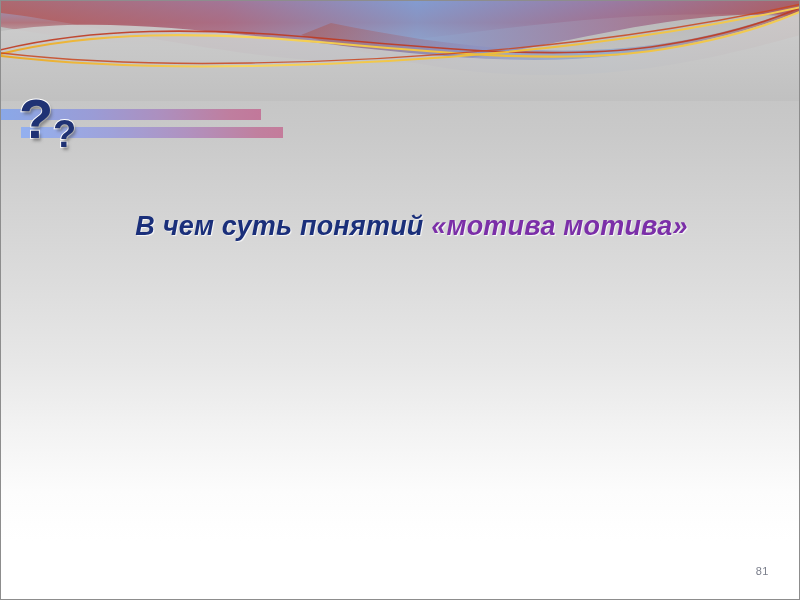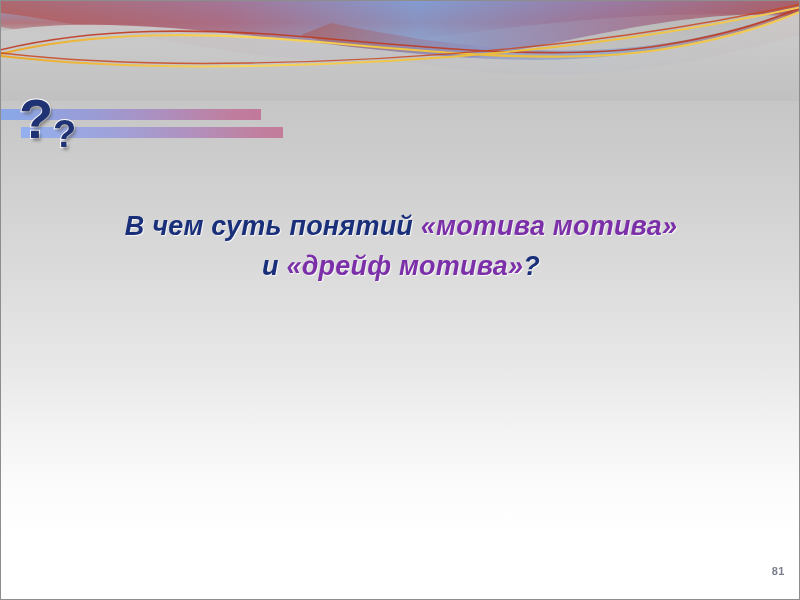--- a/index.html
+++ b/index.html
@@ -101,30 +101,30 @@
     text-align: center;
     font-weight: bold;
     font-style: italic;
     font-size: 27px;
     line-height: 40px;
     letter-spacing: 0.2px;
     color: #1a2f7a;
     text-shadow: 1px 1px 1px rgba(255,255,255,0.85);
   }
   .line { display: block; white-space: nowrap; }
-  .tx-blue   { color: #1a2f7a; }
+  .tx-blue   { color: #1a2f7a; margin-left: 21px; }
   .tx-purple { color: #7b2fa8; }
 
   
   #page-number {
     position: absolute;
-    right: 14px;
+    right: 30px;
     bottom: 22px;
     font-size: 11px;
-    font-weight: bold;
+    font-weight: normal;
     color: #7b7f8c;
     letter-spacing: 0.5px;
   }
 </style>
 </head>
 <body>
 
 <div id="slide">
 
   <div id="wave-header">
@@ -182,20 +182,17 @@
 
   <div id="qmark-cluster">
     <span class="qmark qmark-big">?</span>
     <span class="qmark qmark-small">?</span>
   </div>
 
   <div id="title-block">
     <span class="line">
       <span class="tx-blue">В чем суть понятий </span><span class="tx-purple">«мотива мотива»</span>
     </span>
-    <span class="line">
-      <span class="tx-blue">и </span><span class="tx-purple">«дрейф мотива»</span><span class="tx-blue">?</span>
-    </span>
   </div>
 
   <div id="page-number">81</div>
 
 </div>
 
 </body></html>

